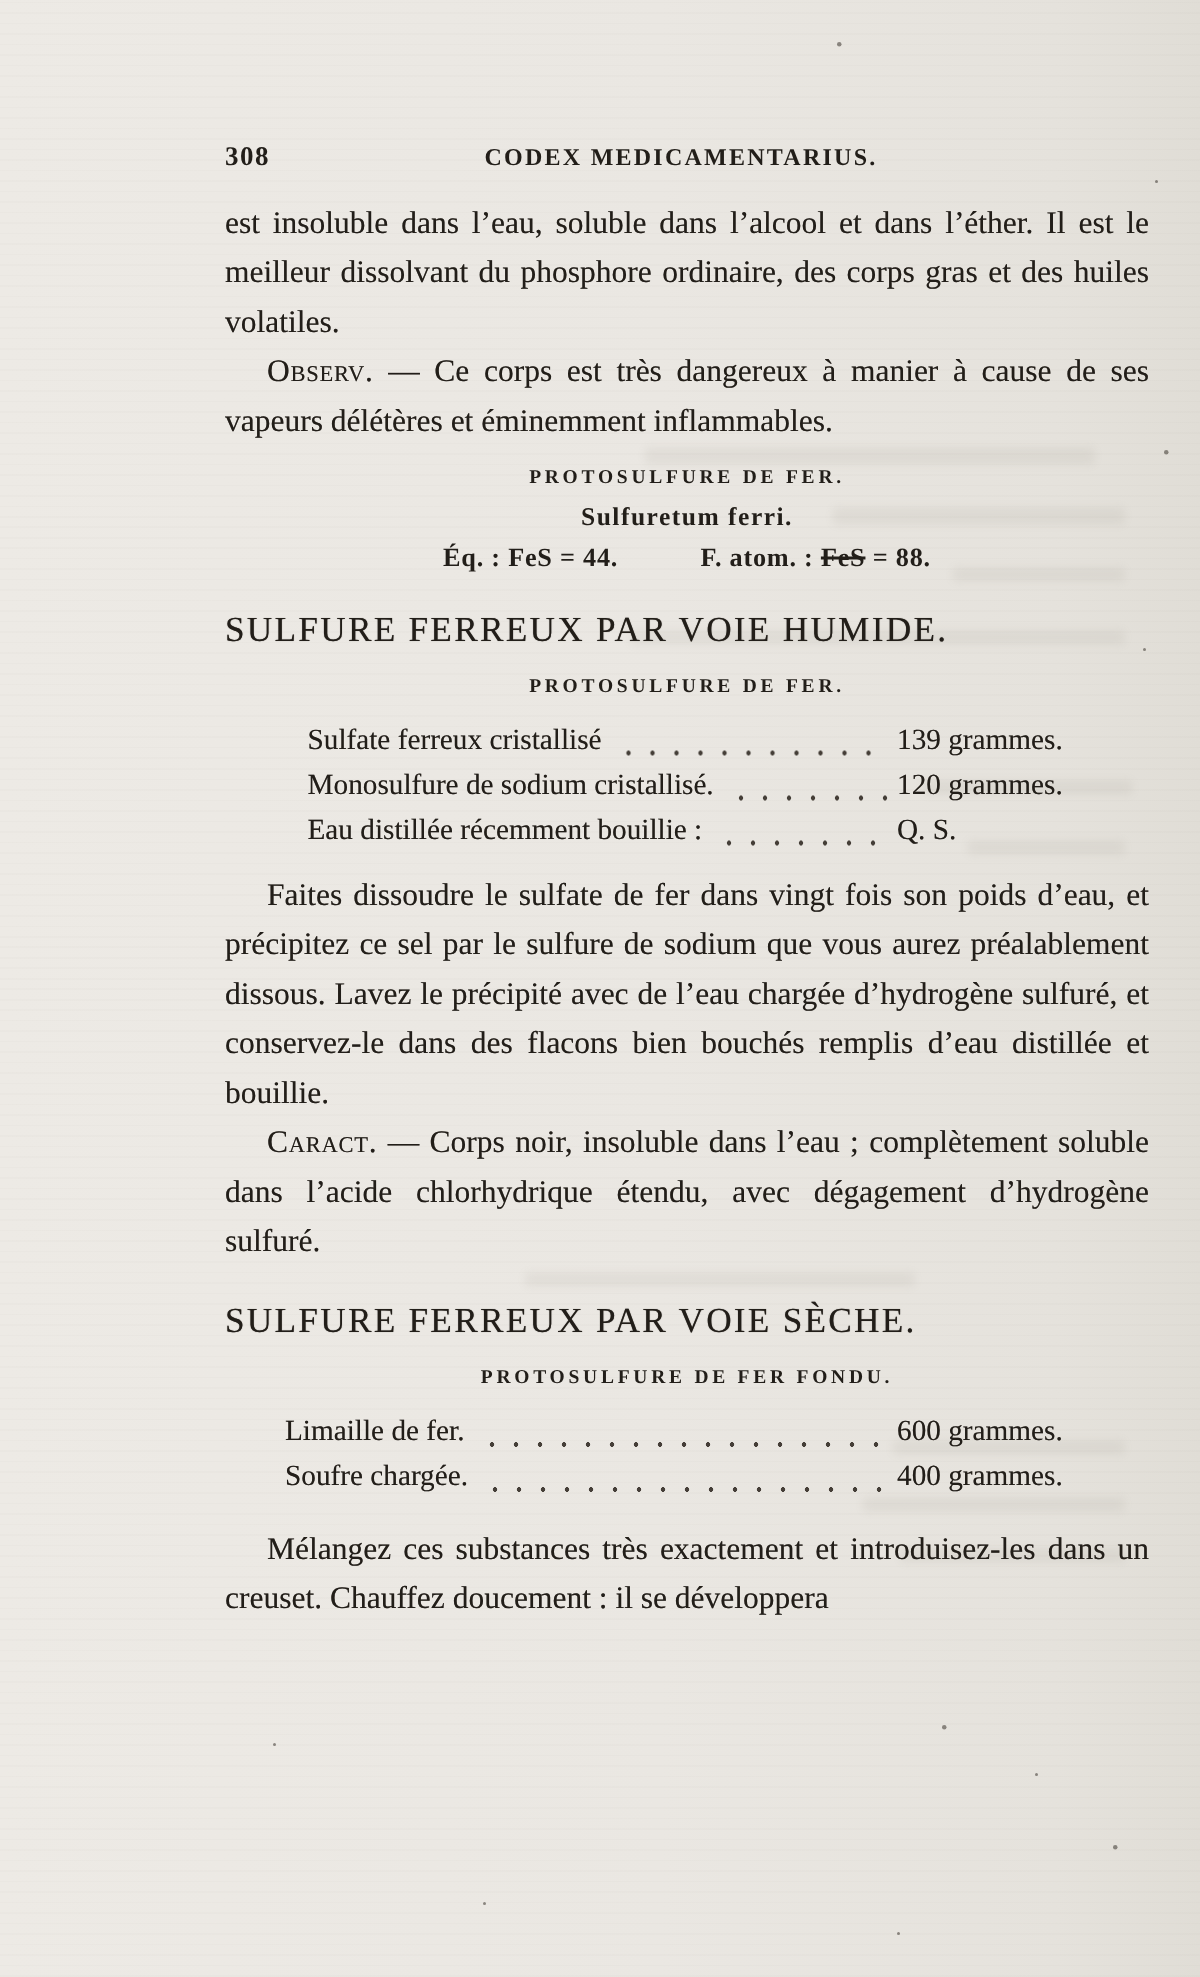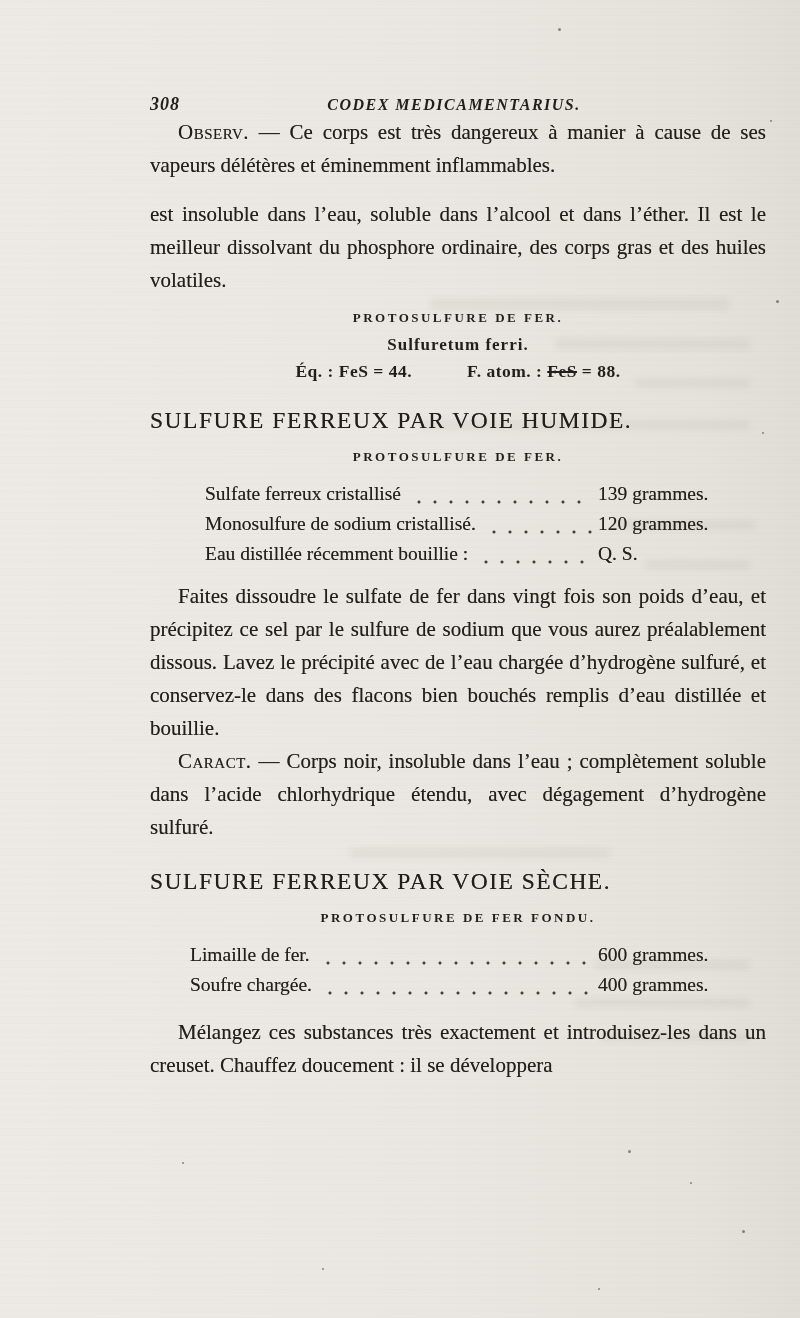--- a/index.html
+++ b/index.html
@@ -13,21 +13,21 @@
     background:
       repeating-linear-gradient(0deg, rgba(120,112,100,.025) 0 1px, transparent 1px 7px),
       linear-gradient(90deg,#edeae5 0%,#eae7e2 55%,#e5e2dc 88%,#e0ddd6 100%);
     color:#221e19;
   }
   .col{
     position:absolute;left:150px;top:0;width:616px;
   }
   
   .running-head{
-    margin-top:94px;display:flex;align-items:baseline;height:22px;font-style:italic;
+    margin-top:94px;display:flex;align-items:baseline;height:22px;
   }
   .page-num{font-size:18px;font-weight:bold;letter-spacing:1px;}
   .running-title{
     flex:1;text-align:center;font-size:16px;font-weight:bold;
     letter-spacing:1.5px;padding-right:38px;
   }
   
   .para{
     font-size:21px;line-height:33px;text-align:justify;margin:0;
     text-shadow:0 0 .4px rgba(35,28,22,.55);
@@ -117,23 +117,23 @@
   <div class="speck" style="left:182px;top:1162px;width:2px;height:2px;"></div>
   <div class="speck" style="left:322px;top:1268px;width:2px;height:2px;"></div>
 
   <div class="col">
 
     <div class="running-head">
       <span class="page-num">308</span>
       <span class="running-title">CODEX MEDICAMENTARIUS.</span>
     </div>
 
+    <p class="para first">est insoluble dans l’eau, soluble dans l’alcool et dans l’éther. Il est le meilleur dissolvant du phosphore ordinaire, des corps gras et des huiles volatiles.</p>
+
     <p class="para indent"><span class="sc">Observ.</span><span> — Ce corps est très dangereux à manier à cause de ses vapeurs délétères et éminemment inflammables.</span></p>
-
-    <p class="para first">est insoluble dans l’eau, soluble dans l’alcool et dans l’éther. Il est le meilleur dissolvant du phosphore ordinaire, des corps gras et des huiles volatiles.</p>
 
     <div class="art-sub1">PROTOSULFURE DE FER.</div>
     <div class="art-sub2">Sulfuretum ferri.</div>
 
     <div class="equation">
       <span>Éq. : FeS = 44.</span>
       <span><span>F. atom. : </span><span class="barred">FeS</span><span> = 88.</span></span>
     </div>
 
     <div class="sec-title humide">SULFURE FERREUX PAR VOIE HUMIDE.</div>

